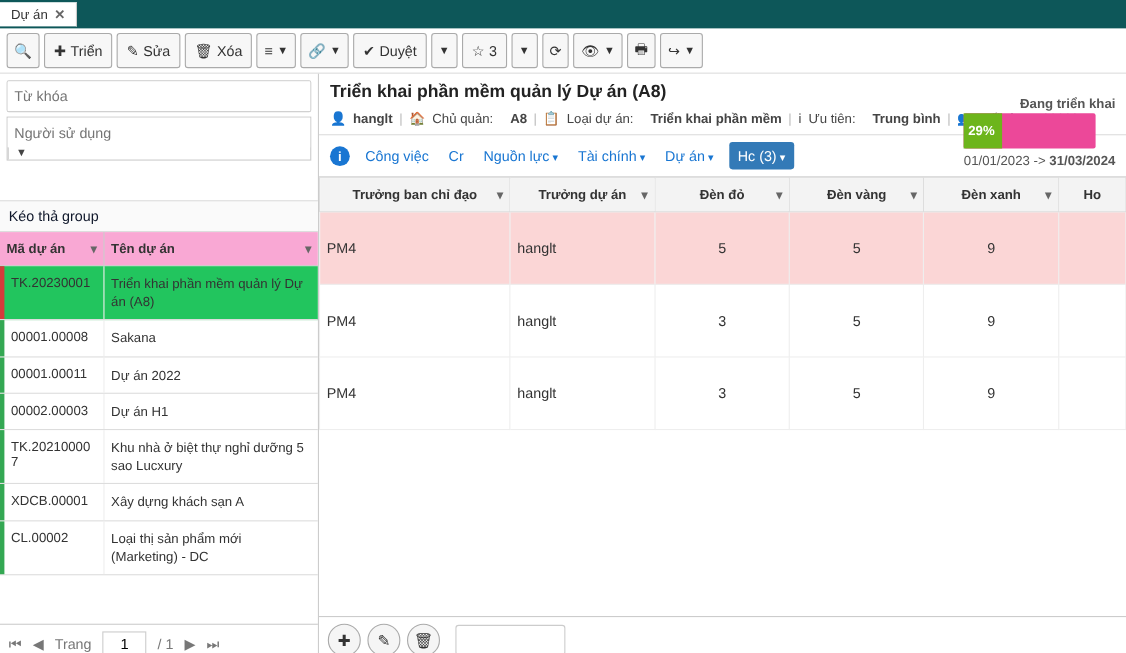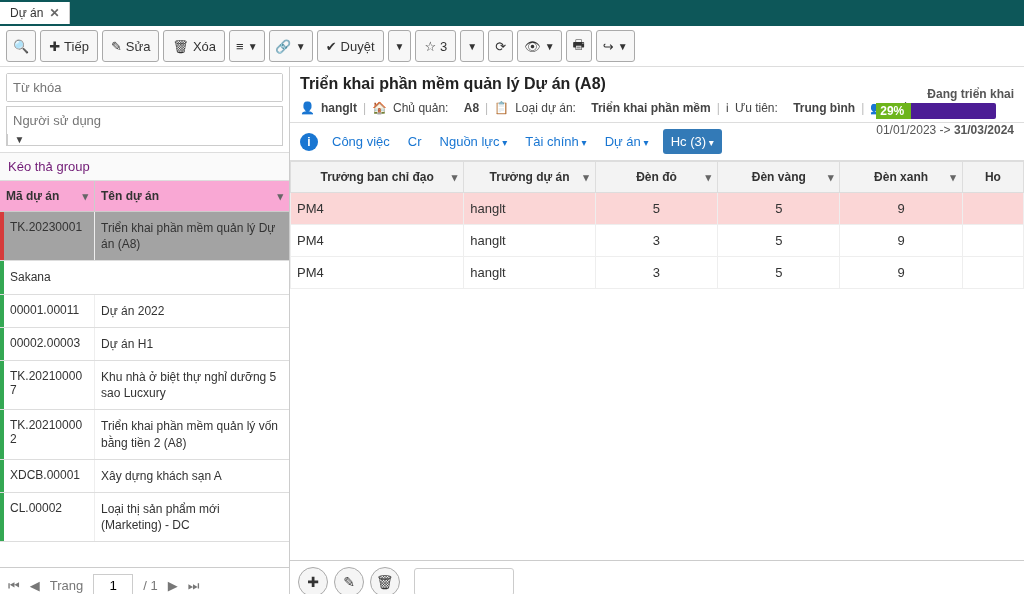--- a/index.html
+++ b/index.html
@@ -12,58 +12,58 @@
 .btn.icon { padding:4px 6px; }
 .caret { font-size:10px; }
 .workspace { display:flex; height:calc(100vh - 58px); }
 .left { width:290px; border-right:1px solid #ccc; display:flex; flex-direction:column; }
 .filter-box { padding:6px; display:flex; flex-direction:column; gap:4px; }
 .input-wrap { border:1px solid #ccc; border-radius:2px; }
 .input { width:100%; border:none; padding:6px; font-size:13px; color:#ef4444; outline:none; }
 .select-wrap { border:1px solid #ccc; display:flex;flex-direction:column; }
 .select-wrap .input { flex:1; }
 .select-wrap .dd { width:24px; border-left:1px solid #ccc; display:flex; align-items:center; justify-content:center; font-size:10px; color:#444; cursor:pointer; }
-.group-hint { padding:6px 8px; color:#701a75; font-size:13px; border-top:1px solid #ddd; border-bottom:1px solid #ddd; background:#fafafa; }
+.group-hint { padding:6px 8px; color:#0f172a; font-size:13px; border-top:1px solid #ddd; border-bottom:1px solid #ddd; background:#fafafa;margin-top:30px; }
 .left-grid { flex:1; overflow:auto; }
 .lg-head { display:flex; background:#f9a8d4; border-bottom:1px solid #ccc; }
 .lg-col { padding:8px 6px; display:flex; align-items:center; justify-content:space-between; font-weight:bold; font-size:12px; }
 .lg-col.code { width:95px; border-right:1px solid #ccc; }
 .lg-col.name { flex:1; }
 .filter-icon { font-size:11px; color:#666; cursor:pointer; }
 .lg-row { display:flex; border-bottom:1px solid #ddd; cursor:pointer; }
 .lg-row .bar { width:4px; }
 .lg-row .code { width:91px; padding:8px 6px; border-right:1px solid #eee; font-size:12px; word-break:break-all;}
 .lg-row .name { flex:1; padding:8px 6px; font-size:12px; line-height:1.35;}
-.lg-row.selected { background:#a3a3a3; }
+.lg-row.selected { background:#22c55e; }
 .lg-row.selected .bar { background:#d63b3b; }
 .lg-row.green .bar { background:#34a853; }
 .pager { border-top:1px solid #ccc; display:flex; align-items:center; gap:10px; padding:6px 8px; color:#777; }
 .pager span.btn2 { cursor:pointer; }
 .pager .pg-input { width:40px; border:1px solid #ccc; padding:3px; text-align:center; }
 .right { flex:1; display:flex; flex-direction:column; overflow:hidden; }
 .detail-head { padding:8px 10px 6px; border-bottom:1px solid #ddd; position:relative; }
 .detail-head h2 { font-size:16px; font-weight:bold; color:#222; }
 .meta { margin-top:6px; font-size:12px; color:#444; display:flex; flex-wrap:wrap; gap:6px; align-items:center; }
 .meta b { font-weight:bold; }
 .sep { color:#bbb; }
 .status-box { position:absolute; right:10px; top:20px; text-align:right; color:#555; font-size:12px; }
 .status-label { font-weight:bold; margin-bottom:2px; }
-.progress { background:#4c1d95; width:120px; height:16px; border-radius:2px; position:relative; text-align:left; }
+.progress { background:#ec4899; width:120px; height:32px; border-radius:2px; position:relative; text-align:left; }
 .progress .fill { background:#6db51b; height:100%; width:29%; display:inline-flex; align-items:center; padding-left:4px; color:#fff; font-size:12px; font-weight:bold; }
 .dates { margin-top:4px; }
 .tabs { display:flex; gap:10px; padding:6px 10px; border-bottom:1px solid #ddd; align-items:center; }
 .info-i { width:18px; height:18px; border-radius:50%; background:#1976d2; color:#fff; display:inline-flex; align-items:center; justify-content:center; font-size:12px; font-weight:bold; }
 .tab-link { color:#1976d2; font-size:13px; cursor:pointer; padding:3px 4px; }
 .tab-link.dd::after { content:" \25BE"; font-size:10px; }
 .tab-link.active { background:#337ab7; color:#fff; border-radius:3px; padding:5px 8px; }
 .grid-wrap { flex:1; overflow:auto; }
 .grid table { border-collapse:collapse; width:100%; }
 .grid th { background:#f3f3f3; border:1px solid #ddd; padding:8px 6px; font-size:12px; font-weight:bold; text-align:center; position:relative;}
 .grid th .filter-icon { position:absolute; right:6px; top:50%; transform:translateY(-50%); }
-.grid td { border:1px solid #eee; padding:8px 6px; font-size:13px; text-align:center; }
+.grid td { border:1px solid #eee; padding:25px 6px; font-size:13px; text-align:center; }
 .grid td.left-a { text-align:left; }
 .grid tr.row-sel td { background:#fbd6d6; }
 .bottom-toolbar { border-top:1px solid #ccc; padding:6px 8px; display:flex; gap:6px; align-items:center; }
 .round-btn { width:30px; height:30px; border:1px solid #aaa; border-radius:50%; background:#f5f5f5; display:inline-flex; align-items:center; justify-content:center; cursor:pointer; font-size:14px; color:#333; }
 .bottom-input { border:1px solid #ccc; border-radius:3px; width:100px; height:28px; margin-left:8px; padding:0 6px; }
 .mi { font-family:Arial; }
 </style>
 </head>
 <body>
 
@@ -73,21 +73,21 @@
     <span class="x">✕</span>
   </div>
 </div>
 
 <div class="toolbar">
   <span class="btn icon">
       <span class="mi">🔍</span>
     </span>
   <span class="btn">
       <span>✚</span>
-      <span>Tiếp</span>
+      <span>Triển</span>
     </span>
   <span class="btn">
       <span>✎</span>
       <span>Sửa</span>
     </span>
   <span class="btn">
       <span>🗑</span>
       <span>Xóa</span>
     </span>
   <span class="btn icon">≡ <span class="caret">▼</span></span>
@@ -134,41 +134,37 @@
           </div>
       </div>
       <div id="lg-body">
           <div class="lg-row selected">
             <div class="bar"></div>
             <div class="code">TK.20230001</div>
             <div class="name">Triển khai phần mềm quản lý Dự án (A8)</div>
           </div>
           <div class="lg-row green">
             <div class="bar"></div>
+            <div class="code">00001.00008</div>
             <div class="name">Sakana</div>
           </div>
           <div class="lg-row green">
             <div class="bar"></div>
             <div class="code">00001.00011</div>
             <div class="name">Dự án 2022</div>
           </div>
           <div class="lg-row green">
             <div class="bar"></div>
             <div class="code">00002.00003</div>
             <div class="name">Dự án H1</div>
           </div>
           <div class="lg-row green">
             <div class="bar"></div>
             <div class="code">TK.202100007</div>
             <div class="name">Khu nhà ở biệt thự nghỉ dưỡng 5 sao Lucxury</div>
-          </div>
-          <div class="lg-row green">
-            <div class="bar"></div>
-            <div class="code">TK.202100002</div>
-            <div class="name">Triển khai phần mềm quản lý vốn bằng tiền 2 (A8)</div>
           </div>
           <div class="lg-row green">
             <div class="bar"></div>
             <div class="code">XDCB.00001</div>
             <div class="name">Xây dựng khách sạn A</div>
           </div>
           <div class="lg-row green">
             <div class="bar"></div>
             <div class="code">CL.00002</div>
             <div class="name">Loại thị sản phẩm mới (Marketing) - DC</div>

